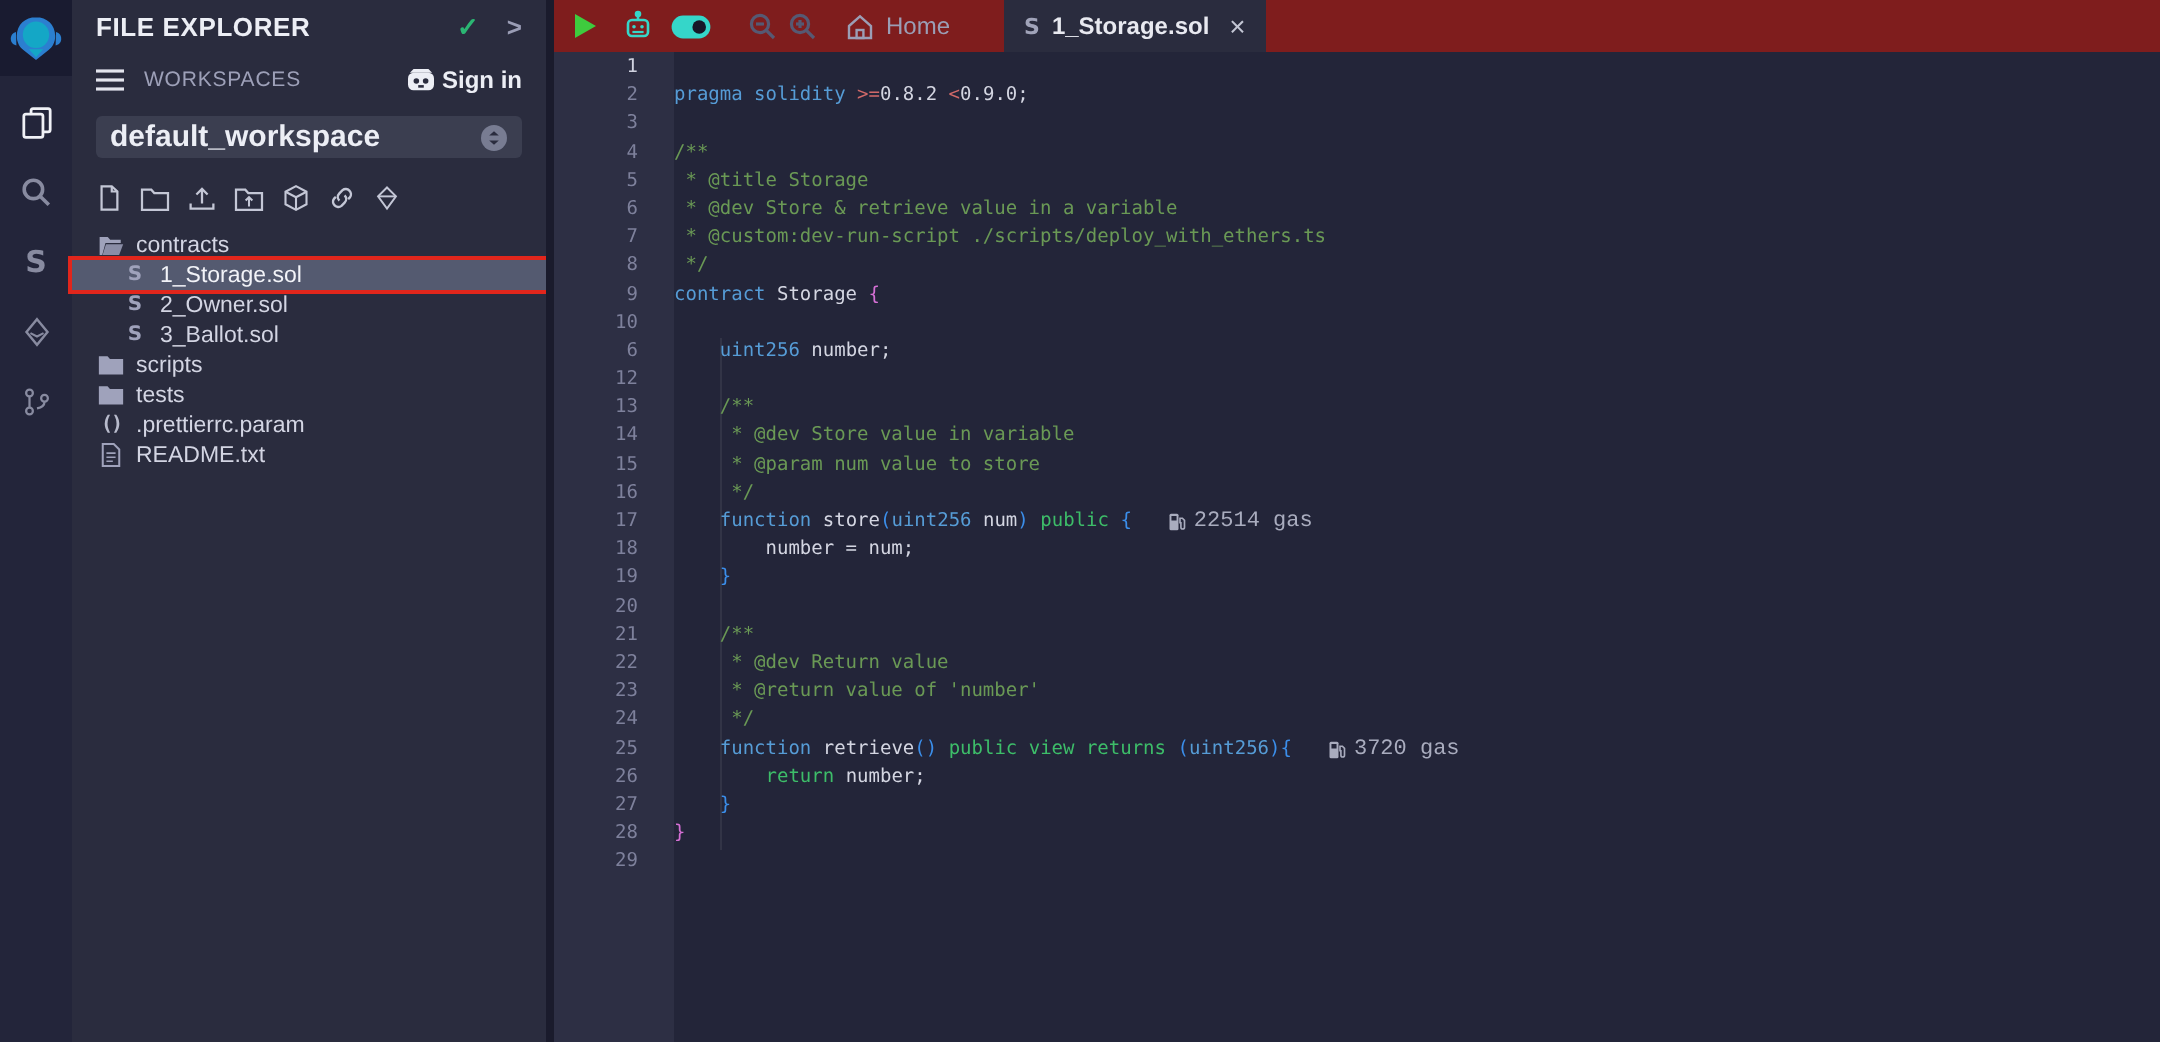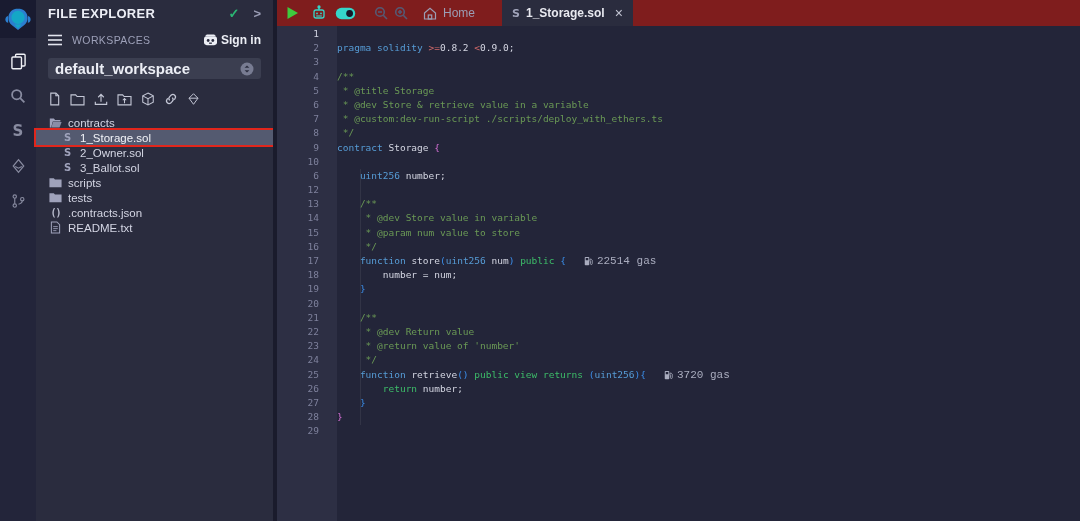--- a/index.html
+++ b/index.html
@@ -242,21 +242,21 @@
             <svg width="13" height="11" viewBox="0 0 15 12" fill="currentColor">
               <path d="M0.5 1h5l1.4 1.6h7.6V11.5H.5z"></path>
             </svg>
           </span>
           <span>tests</span>
         </div>
         <div class="trow ind0">
           <span class="ticon">
             <span class="jic">()</span>
           </span>
-          <span>.contracts.json</span>
+          <span>.prettierrc.param</span>
         </div>
         <div class="trow ind0">
           <span class="ticon">
             <svg width="11" height="13" viewBox="0 0 12 14" fill="none" stroke="currentColor" stroke-width="1.1">
               <path d="M1.5 1h6L10.5 4v9H1.5z"></path>
               <path d="M3.5 6h5M3.5 8.2h5M3.5 10.4h3.5" stroke-width=".9"></path>
             </svg>
           </span>
           <span>README.txt</span>
         </div>

